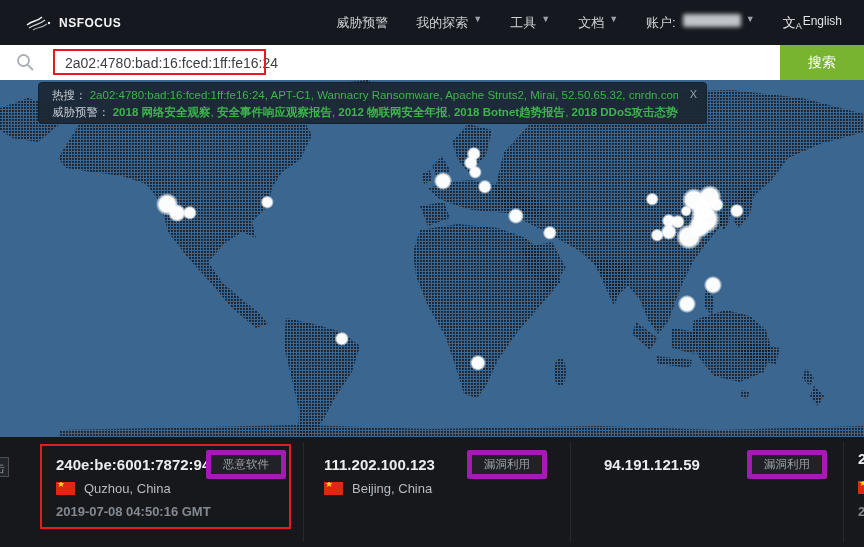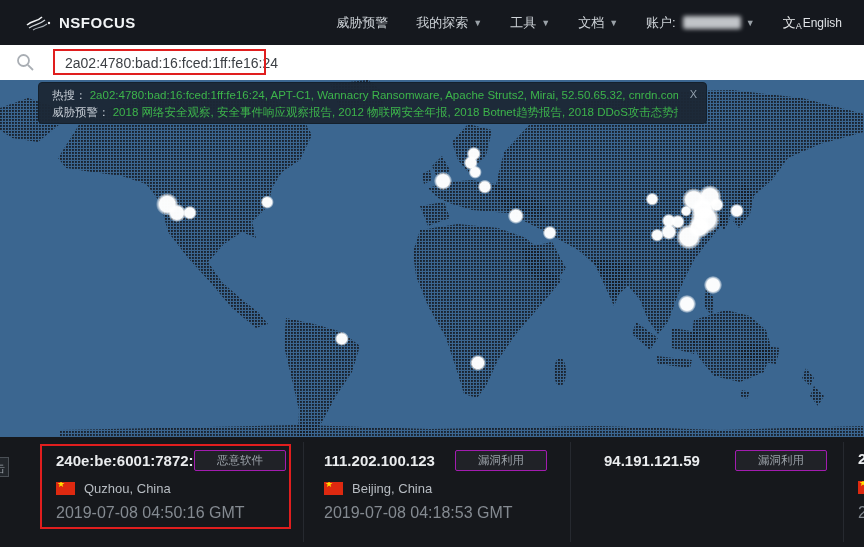--- a/index.html
+++ b/index.html
@@ -5,25 +5,25 @@
   * { margin:0; padding:0; box-sizing:border-box; }
   html,body { width:864px; height:547px; overflow:hidden; background:#0e1014;
     font-family:"Liberation Sans","DejaVu Sans",sans-serif; }
   #app { position:relative; width:864px; height:547px; }
 
   
   #header { position:absolute; top:0; left:0; width:864px; height:45px;
     background:#15181e; display:flex; align-items:center; }
   .logo-wrap { display:flex; align-items:center; margin-left:26px; }
   .logo-icon { margin-right:7px; }
-  .brand { color:#f2f4f6; font-weight:bold; font-size:15px; letter-spacing:.5px; }
+  .brand { color:#f2f4f6; font-weight:bold; font-size:12px; letter-spacing:.5px; }
   .subtitle { color:#8a9098; font-size:12px; letter-spacing:4px; margin-left:14px; }
   #nav { margin-left:auto; display:flex; align-items:center; margin-right:22px; }
   .nav-item { color:#ced3d8; font-size:13px; margin-left:28px; cursor:pointer;
-    display:flex; align-items:center; white-space:nowrap; }
+    display:flex; align-items:flex-start; white-space:nowrap; }
   .caret { color:#9aa1a8; font-size:9px; margin-left:5px; }
   .account-redacted { display:inline-block; width:58px; height:13px; margin-left:7px;
     background:#dfe2e6; opacity:.85; border-radius:2px; filter:blur(2px); }
   .lang-zh { font-size:13px; color:#e8eaec; }
   .lang-a { font-size:9px; color:#e8eaec; vertical-align:-2px; }
   .lang-en { font-size:12px; color:#dfe2e6; margin-left:1px; }
 
   
   #searchbar { position:absolute; top:45px; left:0; width:864px; height:35px; background:#ffffff; }
   #search-icon { position:absolute; left:16px; top:8px; }
@@ -46,44 +46,44 @@
     background:radial-gradient(circle, rgba(255,255,255,.98) 0 50%,
       rgba(255,255,255,.45) 63%, rgba(255,255,255,0) 74%); }
 
   
   #hot-panel { position:absolute; left:38px; top:2px; width:669px; height:42px;
     background:rgba(28,40,53,.96); border:1px solid #14202c; border-radius:4px;
     padding:4px 28px 4px 13px; z-index:20; }
   .hot-row { font-size:11.5px; line-height:17px; white-space:nowrap; overflow:hidden; }
   .hot-label { color:#c3cad2; }
   .hot-link { color:#3db54b; text-decoration:none; cursor:pointer; }
-  #report-items .hot-link { font-weight:normal; }
+  #report-items .hot-link { font-weight:bold; }
   #report-items { color:#3db54b; }
   #hot-items { color:#3db54b; }
   #hot-close { position:absolute; right:9px; top:5px; color:#93a0ad; font-size:11px; cursor:pointer; }
 
   
   #ticker { position:absolute; top:437px; left:0; width:864px; height:110px; background:#16181c; }
   .tdivider { position:absolute; top:5px; bottom:5px; width:1px; background:#26292f; }
   .card { position:absolute; top:0; height:110px; cursor:pointer; }
   .card-title { font-size:15px; font-weight:bold; color:#eaecee; white-space:nowrap;
     overflow:hidden; }
   .title-row { position:absolute; top:13px; left:0; right:0; display:flex; align-items:center; }
-  .badge { margin-left:auto; font-size:11.5px; color:#9aa1a8; border:1px solid #a21caf;
-    background:rgba(70,75,82,.22); padding:2px 22px; border-radius:2px; white-space:nowrap; }
+  .badge { margin-left:auto; font-size:11.5px; color:#9aa1a8; border:5px solid #a21caf;
+    background:rgba(70,75,82,.22); padding:2px 12px; border-radius:2px; white-space:nowrap; }
   .flag-row { position:absolute; top:44px; left:0; display:flex; align-items:center; }
   .flag { width:19px; height:13px; position:relative; display:inline-block; margin-right:9px;
     overflow:hidden; }
   .flag-cn { background:#de2910; }
   .flag-cn .star { position:absolute; left:1px; top:-3px; color:#ffde00; font-size:9px; }
   .flag-se { background:#0061a1; }
   .flag-se .cross-v { position:absolute; left:5px; top:0; width:3px; height:13px; background:#fecc00; }
   .flag-se .cross-h { position:absolute; left:0; top:5px; width:19px; height:3px; background:#fecc00; }
   .loc { font-size:13px; color:#b7bcc2; white-space:nowrap; }
-  .card-time { position:absolute; top:67px; left:0; font-size:16px; color:#848a91; white-space:nowrap; }
+  .card-time { position:absolute; top:67px; left:0; font-size:13px; color:#848a91; white-space:nowrap;font-weight:bold; }
   #partial-badge { position:absolute; left:-15px; top:20px; width:24px; height:20px;
     border:1px solid #4a4f55; background:#22262b; color:#9aa1a8; font-size:11px;
     text-align:right; padding:3px 3px 0 0; }
 </style>
 </head>
 <body>
 
 <div id="app">
 
   <div id="header">
@@ -124,20 +124,21 @@
     </div>
   </div>
 
   <div id="searchbar">
     <svg id="search-icon" width="19" height="19" viewBox="0 0 19 19">
       <circle cx="7.5" cy="7.5" r="5.5" stroke="#a9aeb4" stroke-width="1.8" fill="none"></circle>
       <line x1="11.8" y1="11.8" x2="17" y2="17" stroke="#a9aeb4" stroke-width="1.8"></line>
     </svg>
     <input id="search-input" type="text" value="2a02:4780:bad:16:fced:1ff:fe16:24" style="">
     <div class="annotation" id="anno-search" style="border-color: rgb(224, 30, 30);"></div>
+    <button id="search-btn">搜索</button>
   </div>
 
   <div id="map" style="background: rgb(59, 102, 144);">
     <svg id="world-svg" width="864" height="357" viewBox="0 0 864 357">
       <defs>
         <pattern id="dotp" width="3" height="3" patternUnits="userSpaceOnUse">
           <rect width="1.9" height="1.9" fill="#141920" fill-opacity="0.88"></rect>
         </pattern>
       </defs>
       <g fill="url(#dotp)">
@@ -241,21 +242,20 @@
       <div class="title-row">
         <span class="card-title">111.202.100.123</span>
         <span class="badge">漏洞利用</span>
       </div>
       <div class="flag-row">
         <span class="flag flag-cn">
             <span class="star">★</span>
           </span>
         <span class="loc">Beijing, China</span>
       </div>
-      <div class="card-time">2019-07-08 04:18:53 GMT</div>
     </div>
 
     <div class="card" style="left:604px;width:223px">
       <div class="title-row">
         <span class="card-title">94.191.121.59</span>
         <span class="badge">漏洞利用</span>
       </div>
     </div>
 
     <div class="card" style="left:858px;width:60px">

